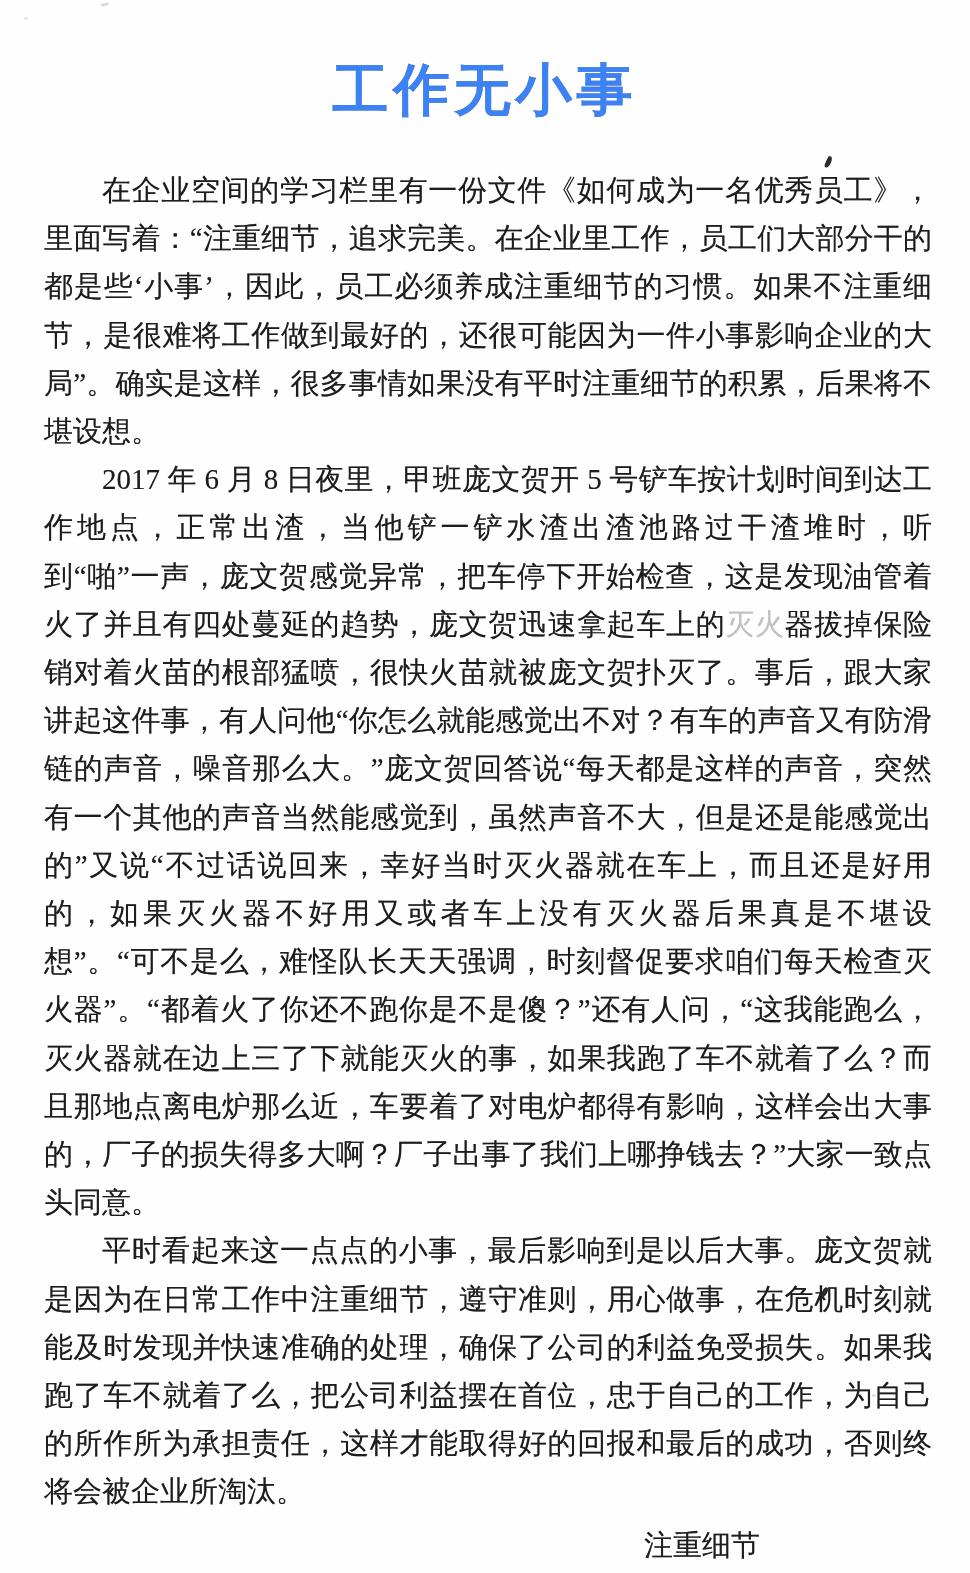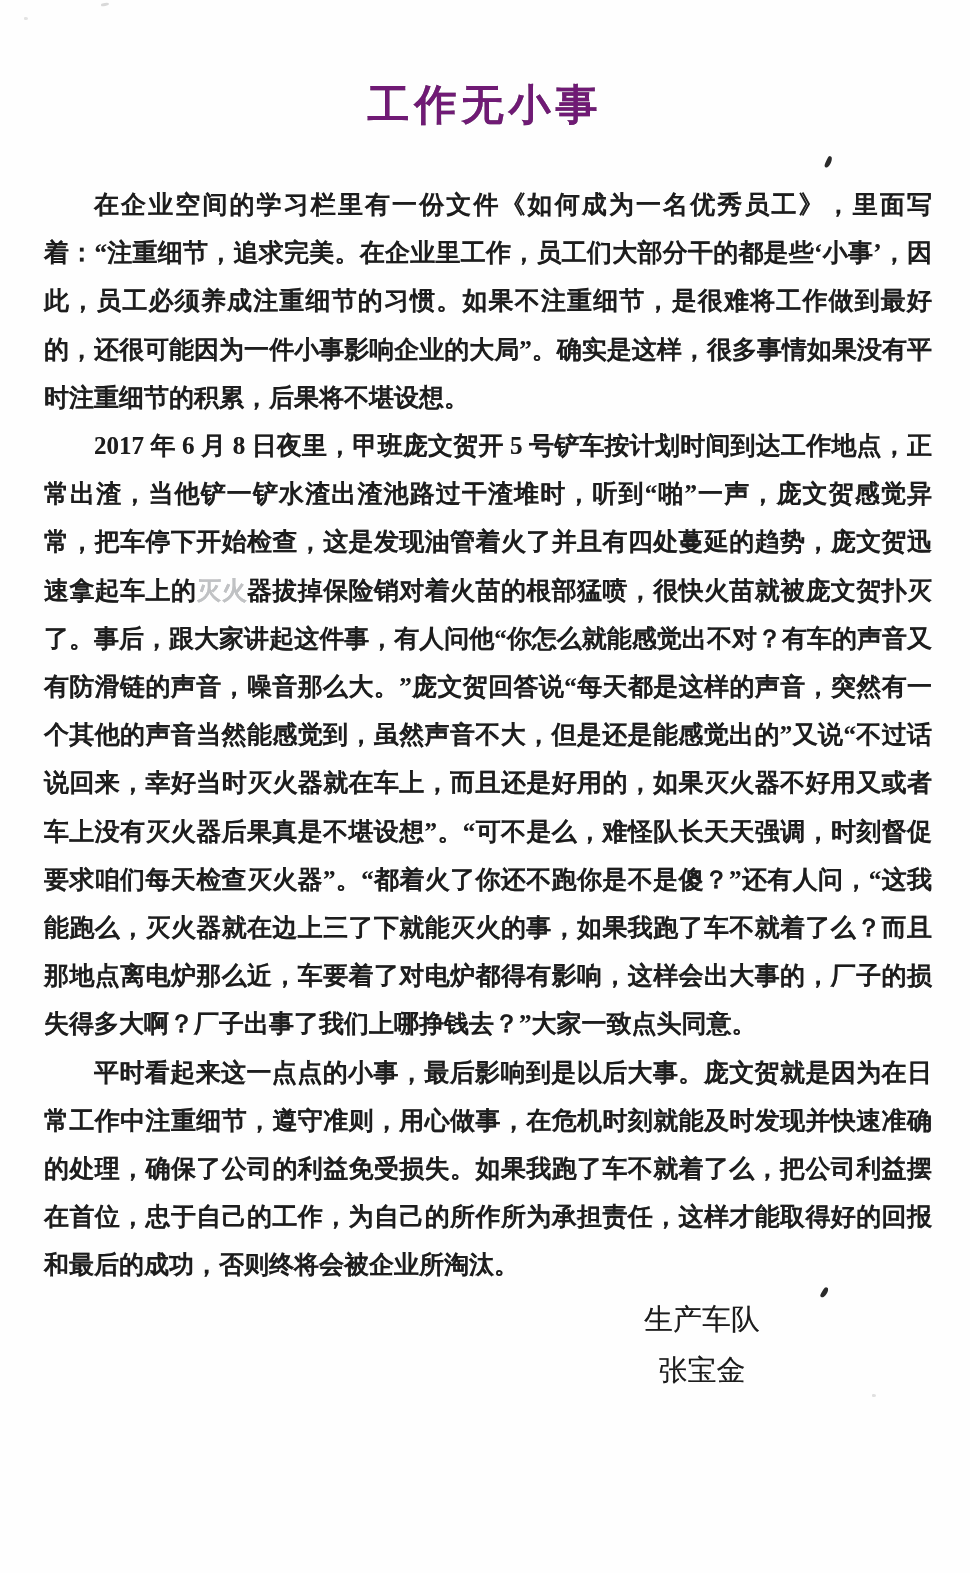--- a/index.html
+++ b/index.html
@@ -11,38 +11,37 @@
     position: relative;
     width: 970px;
     height: 1573px;
     background: #fefefe;
     overflow: hidden;
     font-family: "Liberation Serif", "DejaVu Serif", serif;
     color: #1b1b1b;
   }
   .title {
     margin: 0;
-    padding-top: 73px;
+    padding-top: 58px;
     text-align: center;
-    font-size: 42px;
+    font-size: 56px;
     font-weight: bold;
     letter-spacing: 5px;
     line-height: 64px;
-    color: #701a75;
+    color: #3b82f6;
     text-shadow: 0 0 0.6px rgba(0,0,0,0.55);
   }
   .content {
     margin: 44px 38px 0 44px;
-    font-size: 25px;
+    font-size: 29px;
     line-height: 48.2px;
     text-align: justify;
     text-justify: inter-ideograph;
     color: #1d1d1d;
     text-shadow: 0 0 0.5px rgba(0,0,0,0.45);
-    font-weight: bold;
   }
   .content p {
     margin: 0;
     text-indent: 2em;
   }
   .faded {
     color: #8f9296;
     opacity: 0.55;
     filter: blur(0.4px);
     margin-top: 28px;
@@ -96,21 +95,21 @@
 
   <h1 class="title">工作无小事</h1>
 
   <div class="content">
     <p>在企业空间的学习栏里有一份文件《如何成为一名优秀员工》，里面写着：“注重细节，追求完美。在企业里工作，员工们大部分干的都是些‘小事’，因此，员工必须养成注重细节的习惯。如果不注重细节，是很难将工作做到最好的，还很可能因为一件小事影响企业的大局”。确实是这样，很多事情如果没有平时注重细节的积累，后果将不堪设想。</p>
     <p><span>2017 年 6 月 8 日夜里，甲班庞文贺开 5 号铲车按计划时间到达工作地点，正常出渣，当他铲一铲水渣出渣池路过干渣堆时，听到“啪”一声，庞文贺感觉异常，把车停下开始检查，这是发现油管着火了并且有四处蔓延的趋势，庞文贺迅速拿起车上的</span><span class="faded">灭火</span><span>器拔掉保险销对着火苗的根部猛喷，很快火苗就被庞文贺扑灭了。事后，跟大家讲起这件事，有人问他“你怎么就能感觉出不对？有车的声音又有防滑链的声音，噪音那么大。”庞文贺回答说“每天都是这样的声音，突然有一个其他的声音当然能感觉到，虽然声音不大，但是还是能感觉出的”又说“不过话说回来，幸好当时灭火器就在车上，而且还是好用的，如果灭火器不好用又或者车上没有灭火器后果真是不堪设想”。“可不是么，难怪队长天天强调，时刻督促要求咱们每天检查灭火器”。“都着火了你还不跑你是不是傻？”还有人问，“这我能跑么，灭火器就在边上三了下就能灭火的事，如果我跑了车不就着了么？而且那地点离电炉那么近，车要着了对电炉都得有影响，这样会出大事的，厂子的损失得多大啊？厂子出事了我们上哪挣钱去？”大家一致点头同意。</span></p>
     <p>平时看起来这一点点的小事，最后影响到是以后大事。庞文贺就是因为在日常工作中注重细节，遵守准则，用心做事，在危机时刻就能及时发现并快速准确的处理，确保了公司的利益免受损失。如果我跑了车不就着了么，把公司利益摆在首位，忠于自己的工作，为自己的所作所为承担责任，这样才能取得好的回报和最后的成功，否则终将会被企业所淘汰。</p>
   </div>
 
   <div class="signature">
-    <div>生产车队</div>
+    <div>注重细节</div>
     <div>张宝金</div>
 
   </div>
 
   <div class="speck comma-1"></div>
   <div class="speck comma-2"></div>
   <div class="speck dot-1"></div>
   <div class="speck dot-2"></div>
   <div class="speck dot-3"></div>
 

